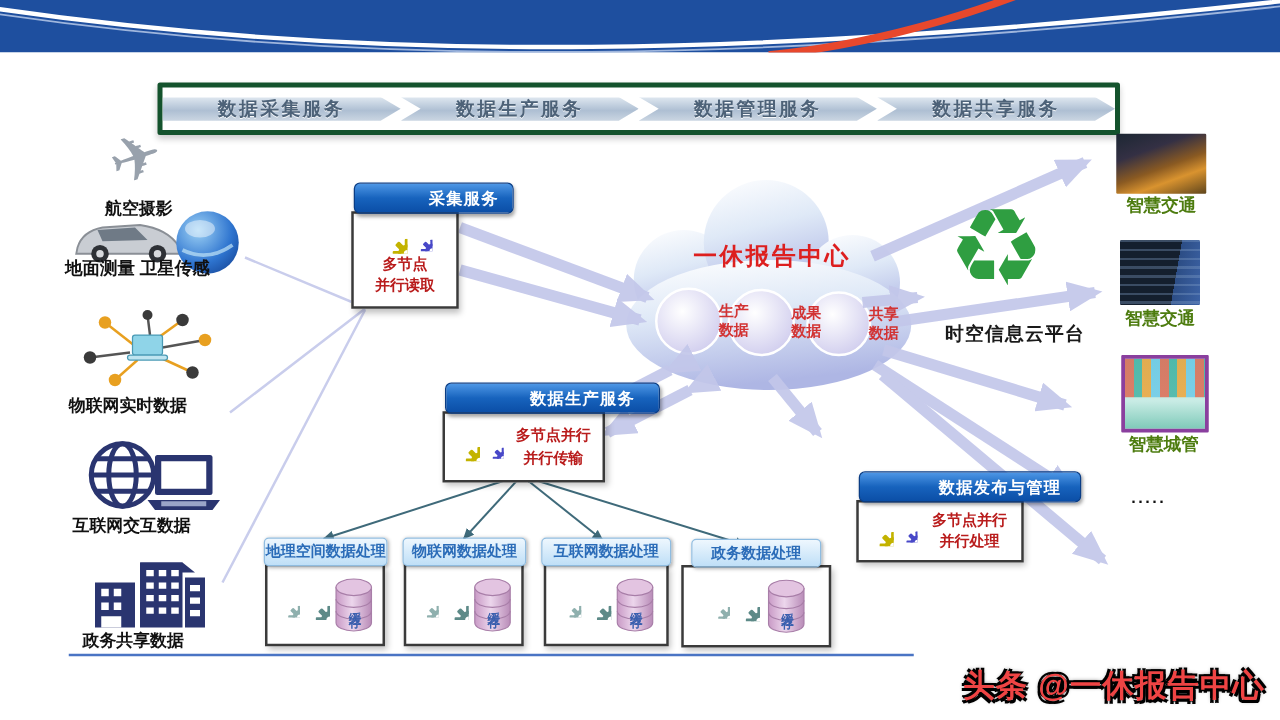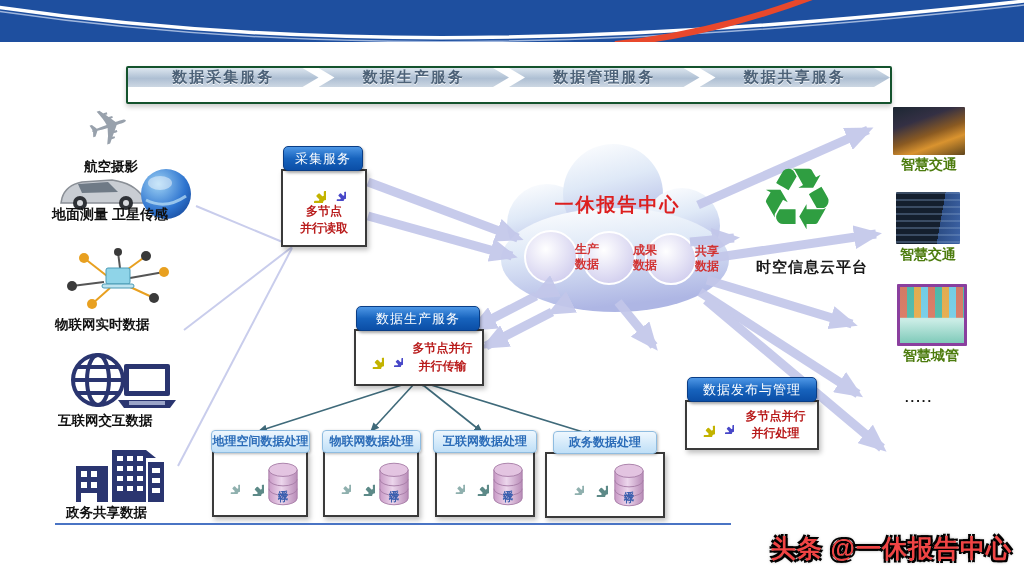--- a/index.html
+++ b/index.html
@@ -1,34 +1,34 @@
 <!DOCTYPE html>
 <html><head>
 <meta charset="utf-8">
 <style>
   html,body{margin:0;padding:0;width:1024px;height:576px;overflow:hidden;background:#fff;
     font-family:"Liberation Sans","DejaVu Sans",sans-serif;}
   .abs{position:absolute;}
   
   .topbar{left:0;top:0;width:1024px;height:42px;z-index:3;}
   
-  .banner{left:126px;top:66px;width:762px;height:34px;background:#fff;border:2px solid #14532d;
-    border-radius:2px;display:flex;align-items:flex-start;z-index:3;box-shadow:0 3px 5px rgba(0,0,0,.2);}
+  .banner{left:126px;top:66px;width:762px;height:34px;background:#fff;border:4px solid #14532d;
+    border-radius:2px;display:flex;align-items:center;z-index:3;box-shadow:0 3px 5px rgba(0,0,0,.2);}
   .chev{flex:1;display:flex;align-items:center;justify-content:center;font-size:15px;font-weight:bold;
     color:#4d6278;letter-spacing:2px;text-shadow:0 1px 0 rgba(255,255,255,.85);
     background:linear-gradient(180deg,#dde6ef 0%,#aebfd3 55%,#ccd7e3 100%);
     clip-path:polygon(0 0,calc(100% - 16px) 0,100% 50%,calc(100% - 16px) 100%,0 100%,16px 50%);}
   .chev.first{clip-path:polygon(0 0,calc(100% - 16px) 0,100% 50%,calc(100% - 16px) 100%,0 100%);}
   
   .lbl{color:#111;font-weight:700;font-size:13.5px;text-align:left;z-index:3;white-space:nowrap;}
   
   .hdr-blue{background:linear-gradient(180deg,#4e97e6 0%,#1763bd 50%,#0b4ea6 100%);
-    border:1px solid #0a3d85;border-radius:5px;color:#fff;font-weight:normal;font-size:13px;
+    border:1px solid #0a3d85;border-radius:5px;color:#fff;font-weight:bold;font-size:13px;
     display:flex;align-items:center;justify-content:center;z-index:4;box-shadow:1px 2px 3px rgba(0,0,0,.35);
-    letter-spacing:1px;white-space:nowrap;}
+    letter-spacing:1px;white-space:nowrap;padding-left:48px;}
   .box-body{background:#fff;border:2px solid #3a3a3a;z-index:3;box-shadow:2px 3px 5px rgba(0,0,0,.25);}
   .hdr-light{background:linear-gradient(180deg,#eef7fe 0%,#bfdff7 100%);border:1px solid #8fbce0;
     border-radius:4px;color:#2b6cb8;font-size:12px;font-weight:600;display:flex;align-items:center;
     justify-content:center;z-index:4;box-shadow:1px 1px 3px rgba(0,0,0,.3);white-space:nowrap;}
   .boxtext{font-size:12px;font-weight:600;color:#b91c1c;text-align:center;line-height:1.45;}
   .gearrow{display:flex;align-items:center;justify-content:center;gap:1px;}
   
   .cloudtitle{color:#dd1f1f;font-size:19px;font-weight:bold;letter-spacing:2px;text-align:center;z-index:3;}
   .circletext{color:#d23333;font-size:12px;font-weight:bold;text-align:center;line-height:1.25;z-index:3;padding-left:36px;}
   

